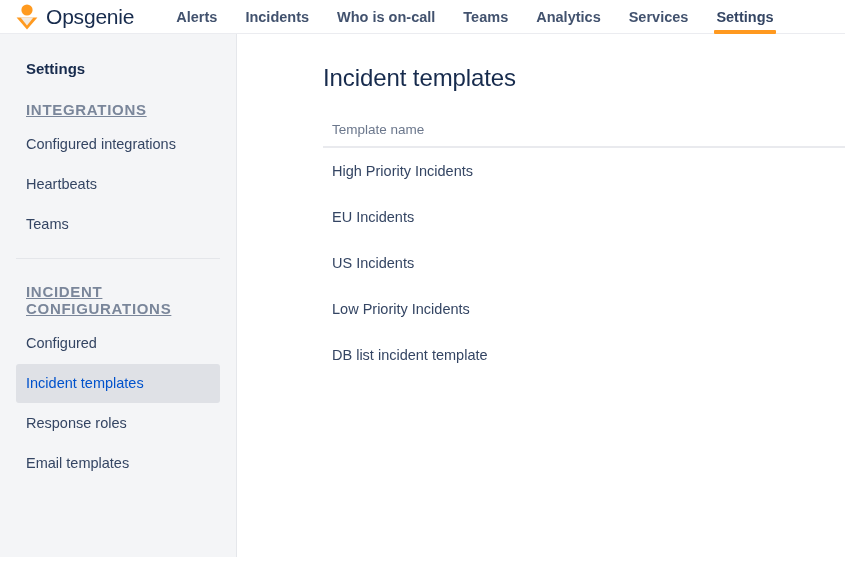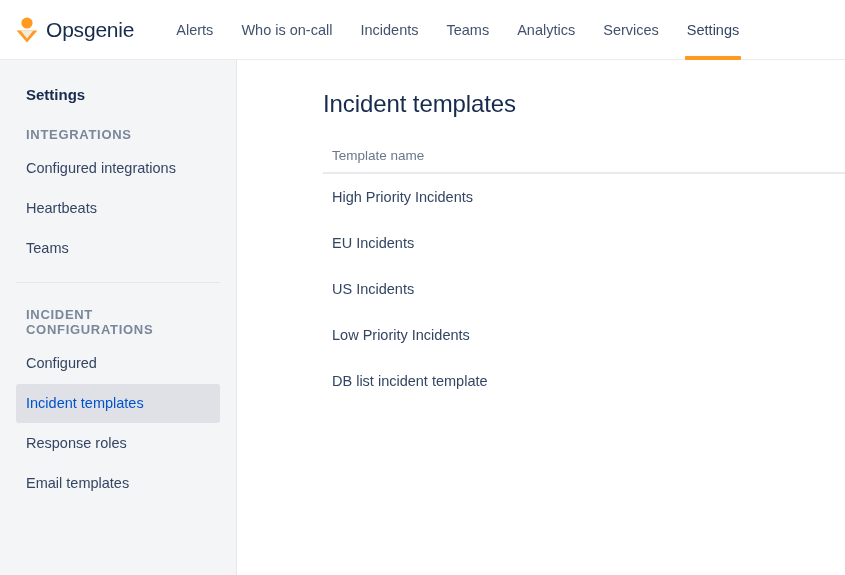--- a/index.html
+++ b/index.html
@@ -8,41 +8,41 @@
     width:845px; height:575px;
     font-family:"Liberation Sans", sans-serif;
     background:#ffffff;
     overflow:hidden;
     -webkit-font-smoothing:antialiased;
   }
 
   
   .topnav {
     position:relative;
-    height:60px;
+    height:34px;
     background:#ffffff;
     border-bottom:1px solid #ebecf0;
     display:flex;
     align-items:center;
     padding-left:16px;
   }
   .brand {
     display:flex;
     align-items:center;
     gap:8px;
     margin-right:28px;
   }
   .brand-logo { width:22px; height:26px; display:block; }
   .brand-name {
     font-size:21px;
     color:#172b4d;
     letter-spacing:-0.2px;
     font-weight:400;
   }
-  .navitems { display:flex; align-items:flex-start; height:100%; }
+  .navitems { display:flex; align-items:flex-start; height:100%;font-weight:bold; }
   .navitem {
     position:relative;
     height:100%;
     display:flex;
     align-items:center;
     padding:0 14px;
     font-size:14.5px;
     color:#42526e;
     cursor:pointer;
     white-space:nowrap;
@@ -70,26 +70,27 @@
     padding-top:16px;
     overflow:hidden;
   }
   .sb-title {
     font-size:15px;
     font-weight:700;
     color:#172b4d;
     padding:10px 16px 14px 26px;
   }
   .sb-section {
-    font-size:13px;
+    font-size:15px;
     font-weight:700;
     letter-spacing:0.7px;
     color:#7a869a;
     padding:10px 16px 6px 26px;
     text-transform:uppercase;
+    text-decoration:underline;
   }
   .sb-item {
     display:block;
     font-size:14.5px;
     color:#344563;
     padding:9px 16px 9px 26px;
     margin:1px 16px 1px 16px;
     padding-left:10px;
     border-radius:3px;
     cursor:pointer;
@@ -150,24 +151,24 @@
       </svg>
     </span>
     <span class="brand-name">Opsgenie</span>
   </div>
 
   <div class="navitems">
     <div class="navitem">
       <span>Alerts</span>
     </div>
     <div class="navitem">
+      <span>Incidents</span>
+    </div>
+    <div class="navitem">
       <span>Who is on-call</span>
-    </div>
-    <div class="navitem">
-      <span>Incidents</span>
     </div>
     <div class="navitem">
       <span>Teams</span>
     </div>
     <div class="navitem">
       <span>Analytics</span>
     </div>
     <div class="navitem">
       <span>Services</span>
     </div>

